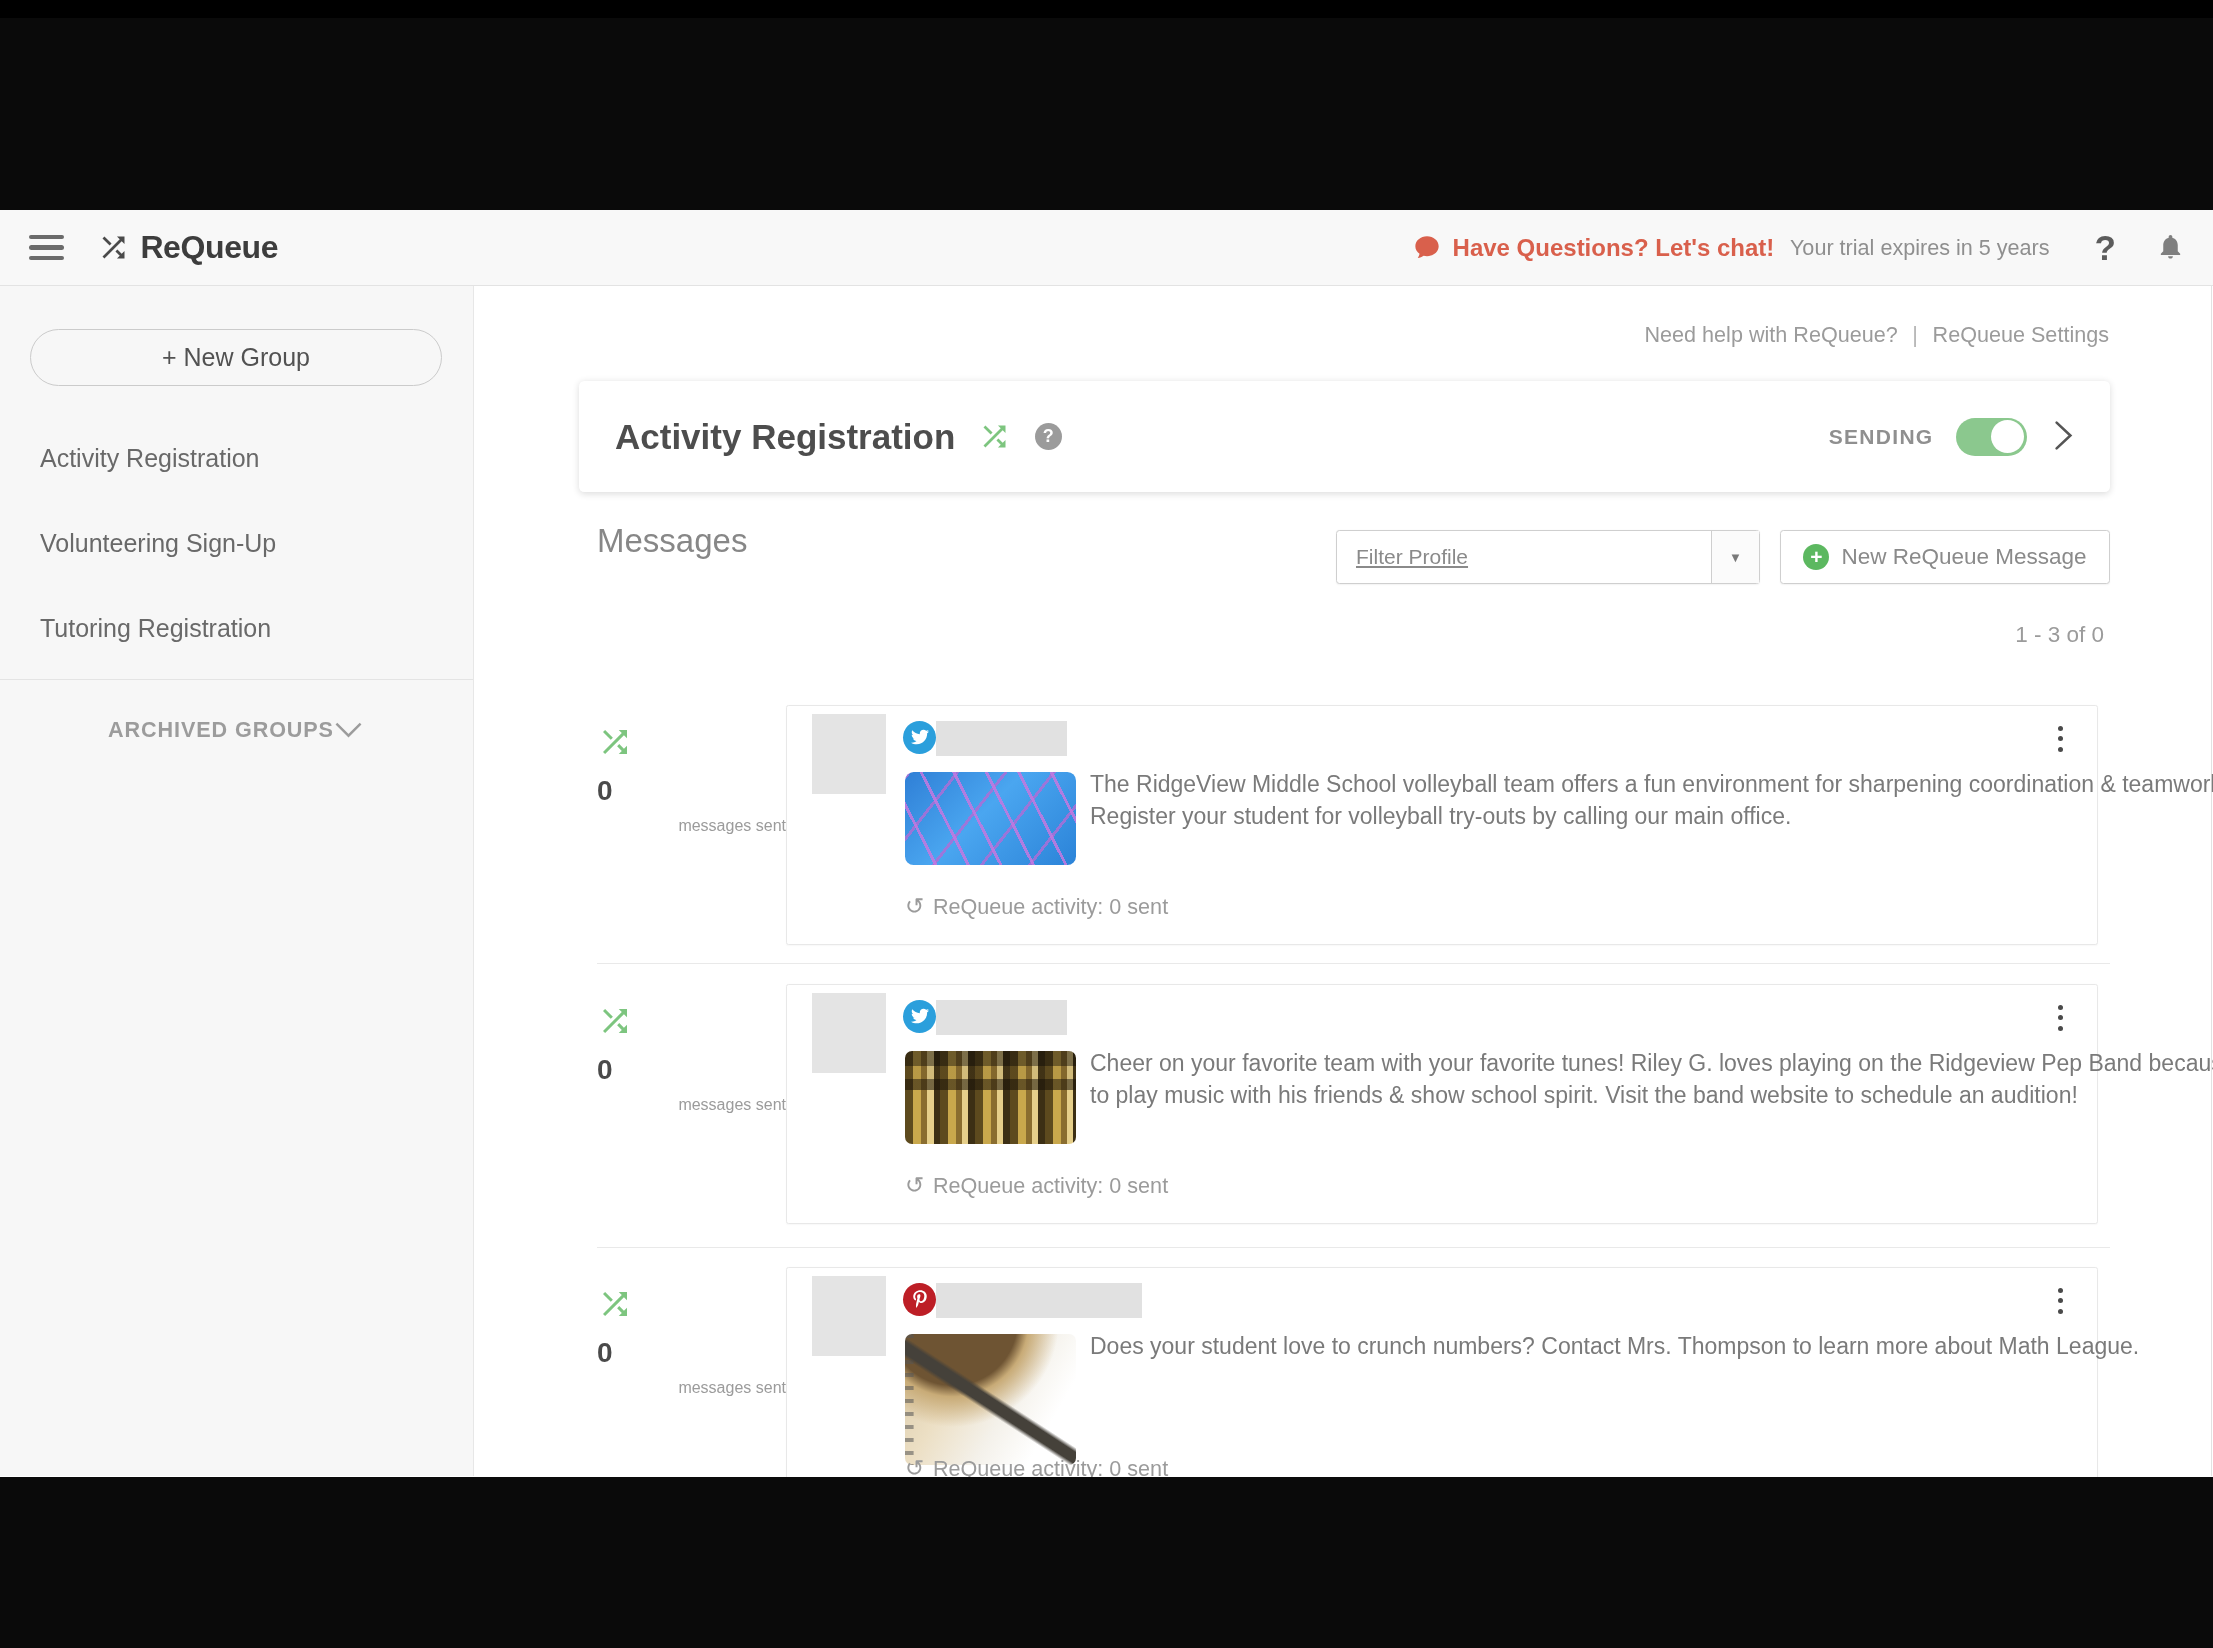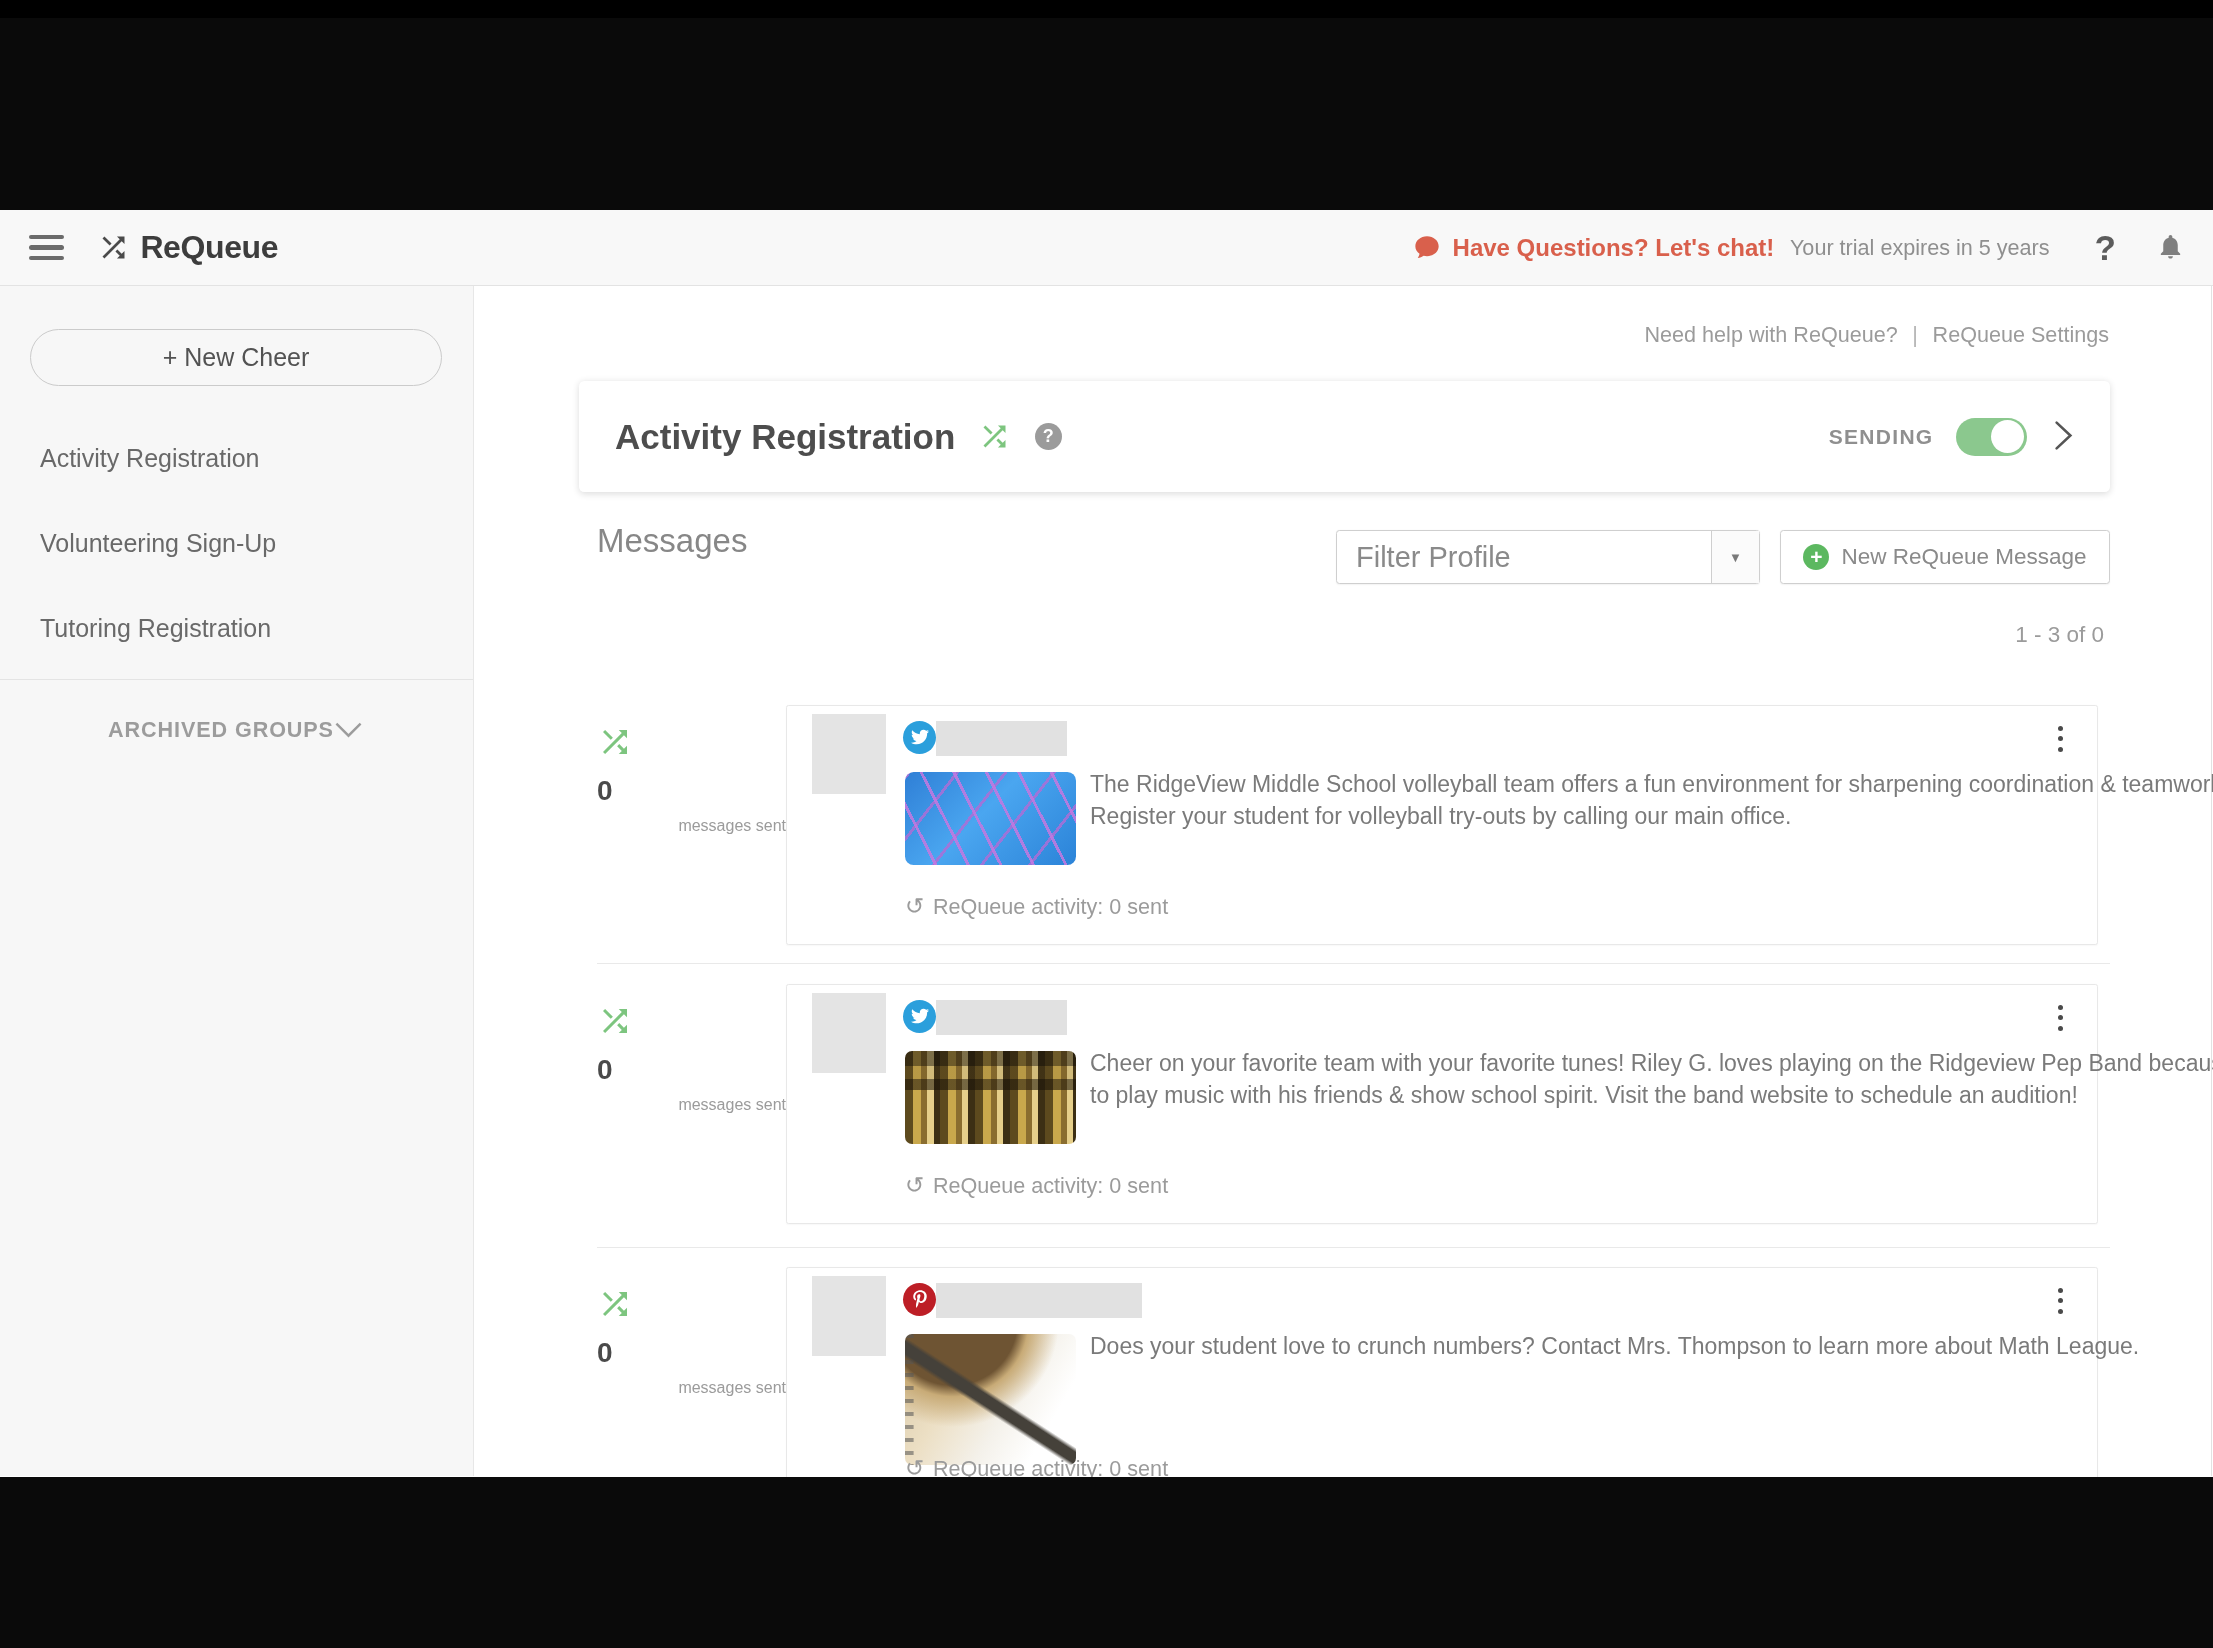--- a/index.html
+++ b/index.html
@@ -58,21 +58,21 @@
   .sending-label{font-size:21px;font-weight:700;letter-spacing:1.3px;color:#8f8f8f;margin-right:22.5px;}
   .toggle{position:relative;width:71px;height:38px;border-radius:19px;background:#8bc88e;cursor:pointer;flex:none;}
   .toggle .knob{position:absolute;top:2.6px;right:2.6px;width:33px;height:33px;border-radius:50%;background:#fff;}
   .gc-chevron{margin-left:26px;cursor:pointer;}
   .gc-chevron svg{width:21px;height:31px;color:#555;}
 
   
   .messages-heading{position:absolute;left:123px;top:236px;font-size:33px;color:#878787;}
   .filter-select{position:absolute;left:862px;top:244px;width:424px;height:54px;background:#fff;border:0.9px solid #cfcfcf;border-radius:3.5px;
                  display:flex;align-items:stretch;cursor:pointer;box-shadow:0 0.9px 1.7px rgba(0,0,0,0.05);}
-  .filter-value{flex:1;display:flex;align-items:center;padding-left:19px;font-size:29px;color:#8a8a8a;}
+  .filter-value{flex:1;display:flex;align-items:center;padding-left:19px;font-size:21px;color:#8a8a8a;text-decoration:underline;}
   .filter-arrow{width:48px;border-left:0.9px solid #cfcfcf;display:flex;align-items:center;justify-content:center;font-size:13px;color:#7a7a7a;background:#fbfbfb;}
   .new-msg-btn{position:absolute;left:1306px;top:244px;width:330px;height:54px;background:#fff;border:0.9px solid #cfcfcf;border-radius:3.5px;
                display:flex;align-items:center;justify-content:center;cursor:pointer;box-shadow:0 0.9px 1.7px rgba(0,0,0,0.05);}
   .plus-badge{width:26px;height:26px;border-radius:50%;background:#5cb860;color:#fff;font-size:21px;font-weight:700;
               display:flex;align-items:center;justify-content:center;margin-right:12px;line-height:0;}
   .new-msg-label{font-size:22.5px;color:#8a8a8a;}
 
   
   .tabs{position:absolute;left:123px;top:329px;width:1513px;border-bottom:1.7px solid #ececec;display:flex;}
   .tab{padding:12px 0 21px 0;font-size:25px;cursor:pointer;text-align:center;}
@@ -151,21 +151,21 @@
       <span class="bell">
         <svg viewBox="0 0 24 24" fill="currentColor">
             <path d="M12 22c1.1 0 2-.9 2-2h-4c0 1.1.89 2 2 2zm6-6v-5c0-3.07-1.64-5.64-4.5-6.32V4c0-.83-.67-1.5-1.5-1.5s-1.5.67-1.5 1.5v.68C7.63 5.36 6 7.92 6 11v5l-2 2v1h16v-1l-2-2z"></path>
           </svg>
       </span>
     </div>
 
     <div class="body">
 
       <div class="sidebar">
-        <button class="new-group">+ New Cheer</button>
+        <button class="new-group">+ New Group</button>
         <div class="group-list">
           <div class="group-item">Activity Registration</div>
           <div class="group-item">Volunteering Sign-Up</div>
           <div class="group-item">Tutoring Registration</div>
         </div>
         <div class="side-divider"></div>
         <div class="archived-row">
           <span class="archived-label">ARCHIVED GROUPS</span>
           <svg viewBox="0 0 24 14" fill="none" stroke="currentColor" stroke-width="2">
               <polyline points="2,2 12,12 22,2"></polyline>

